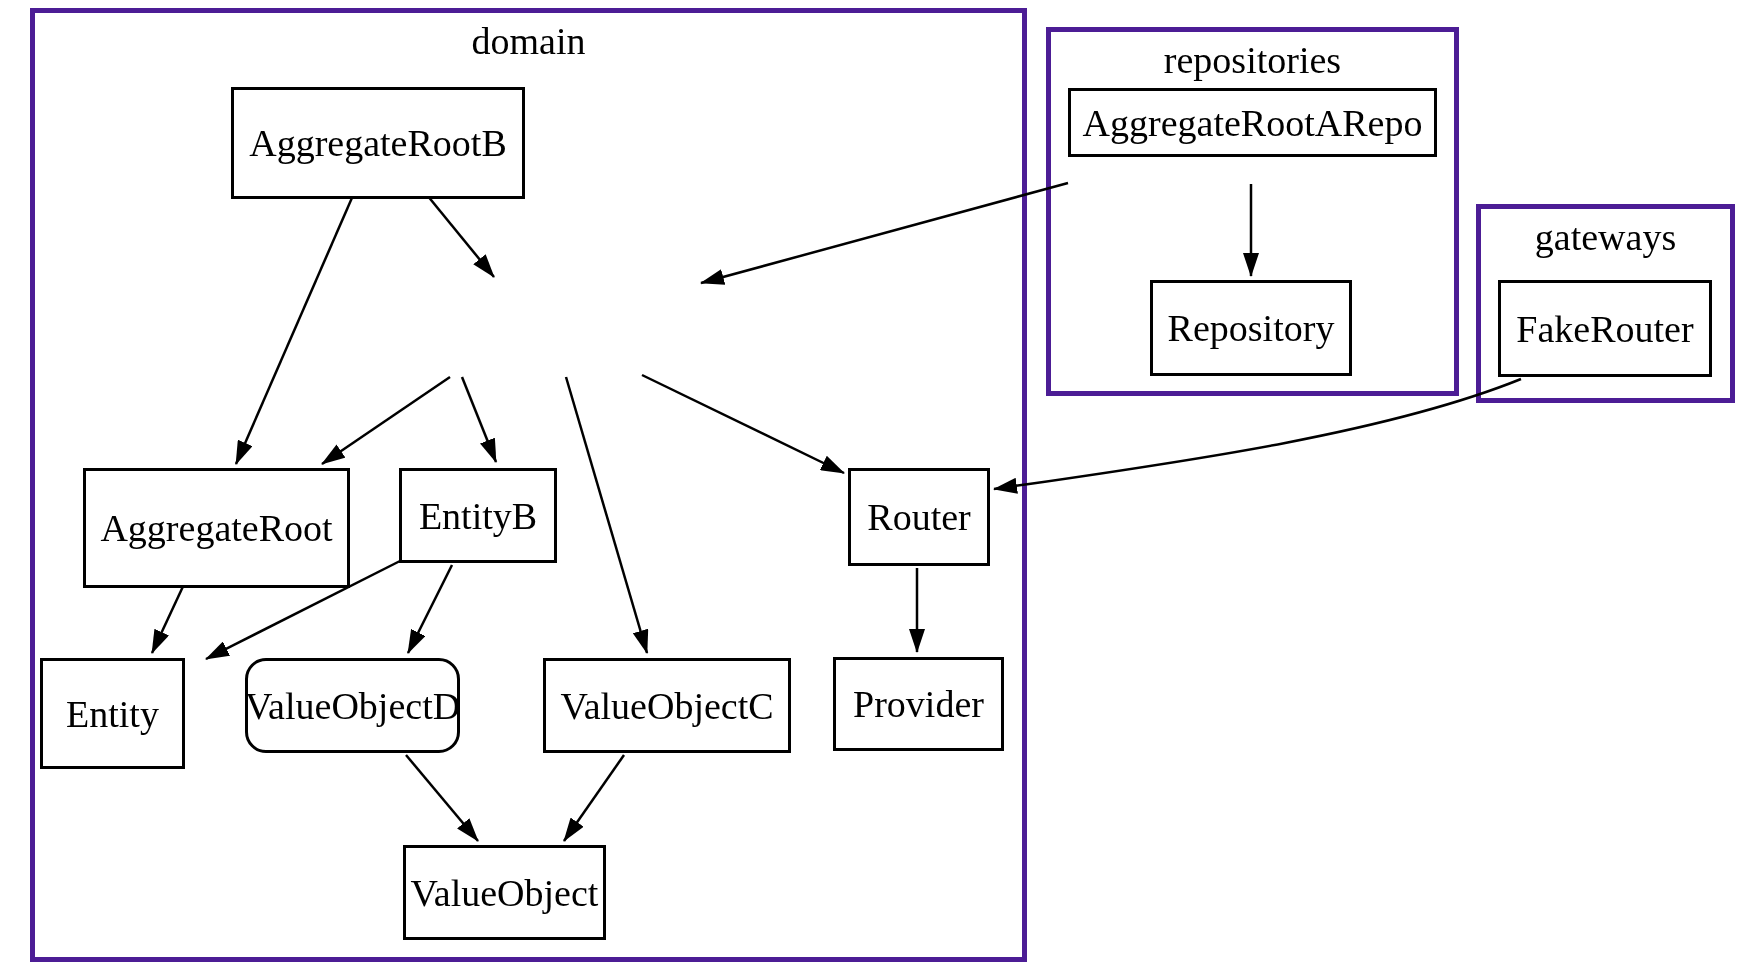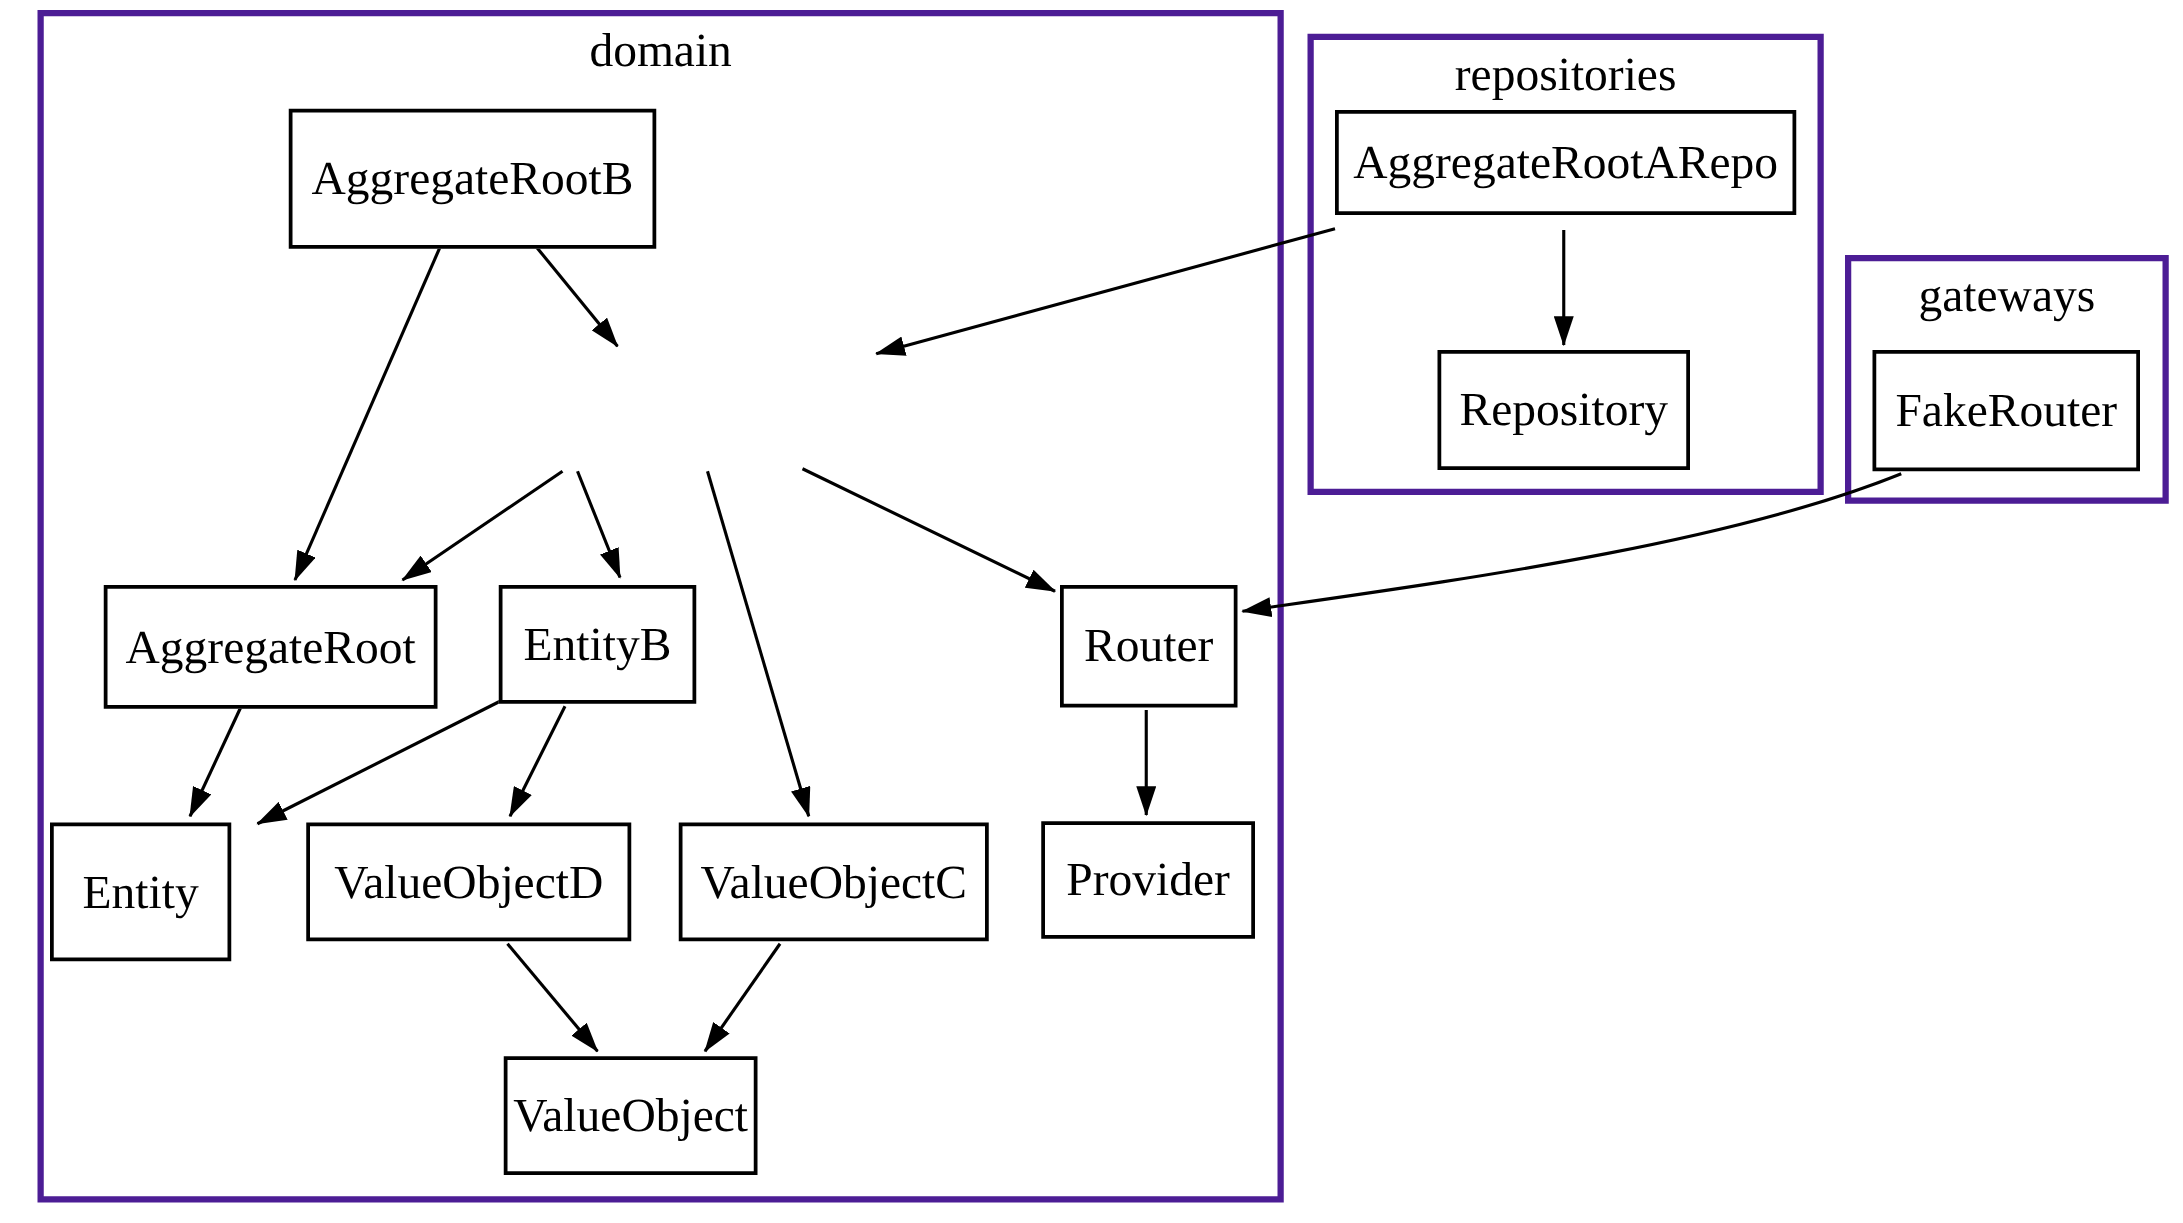--- a/index.html
+++ b/index.html
@@ -12,29 +12,29 @@
         display:flex;align-items:center;justify-content:center;
         font-size:38px;white-space:nowrap;}
   svg.edges{position:absolute;left:0;top:0;pointer-events:none;}
   
   #c-domain{left:30px;top:8px;width:997px;height:954px;}
   #c-repositories{left:1046px;top:27px;width:413px;height:369px;}
   #c-gateways{left:1476px;top:204px;width:259px;height:199px;}
   
   #n-AggregateRootB{left:231px;top:87px;width:294px;height:112px;}
   #n-AggregateRootA{left:406px;top:281px;width:290px;height:94px;}
-  #n-AggregateRoot{left:83px;top:468px;width:267px;height:99px;}
+  #n-AggregateRoot{left:83px;top:468px;width:267px;height:120px;}
   #n-EntityB{left:399px;top:468px;width:158px;height:95px;}
   #n-Router{left:848px;top:468px;width:142px;height:98px;}
   #n-Entity{left:40px;top:658px;width:145px;height:111px;}
-  #n-ValueObjectD{left:245px;top:658px;width:260px;height:95px;}
+  #n-ValueObjectD{left:245px;top:658px;width:215px;height:95px;border-radius:21px;}
   #n-ValueObjectC{left:543px;top:658px;width:248px;height:95px;}
   #n-Provider{left:833px;top:657px;width:171px;height:94px;}
   #n-ValueObject{left:403px;top:845px;width:203px;height:95px;}
-  #n-AggregateRootARepo{left:1068px;top:88px;width:369px;height:84px;}
+  #n-AggregateRootARepo{left:1068px;top:88px;width:369px;height:69px;}
   #n-Repository{left:1150px;top:280px;width:202px;height:96px;}
   #n-FakeRouter{left:1498px;top:280px;width:214px;height:97px;}
 </style>
 </head>
 <body>
 
 <div class="canvas">
 
   <div class="cluster" id="c-domain">
     <div class="cluster-label">domain</div>

